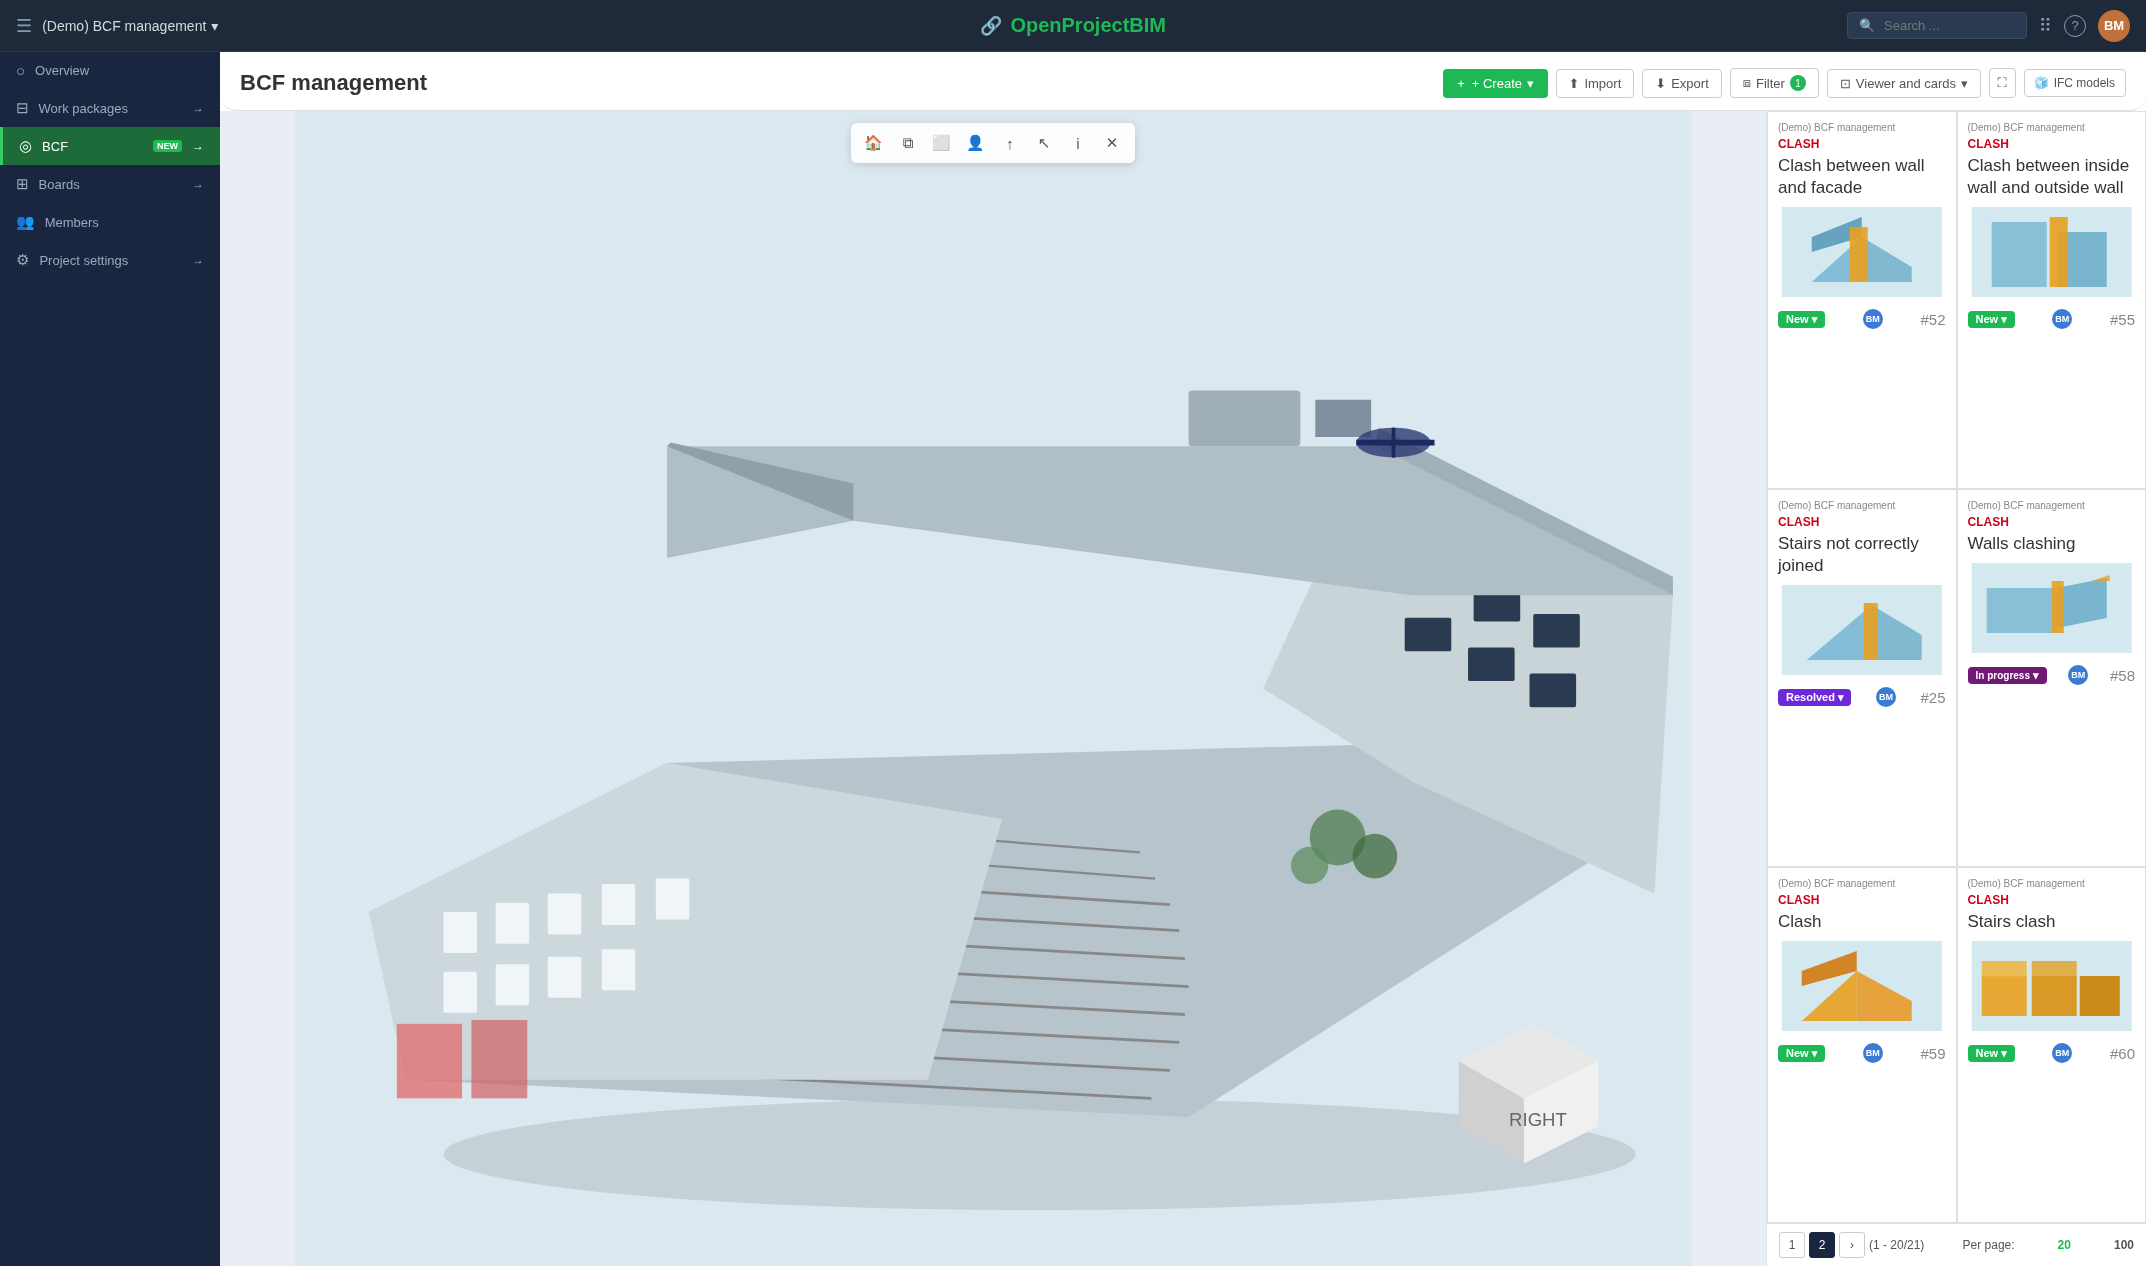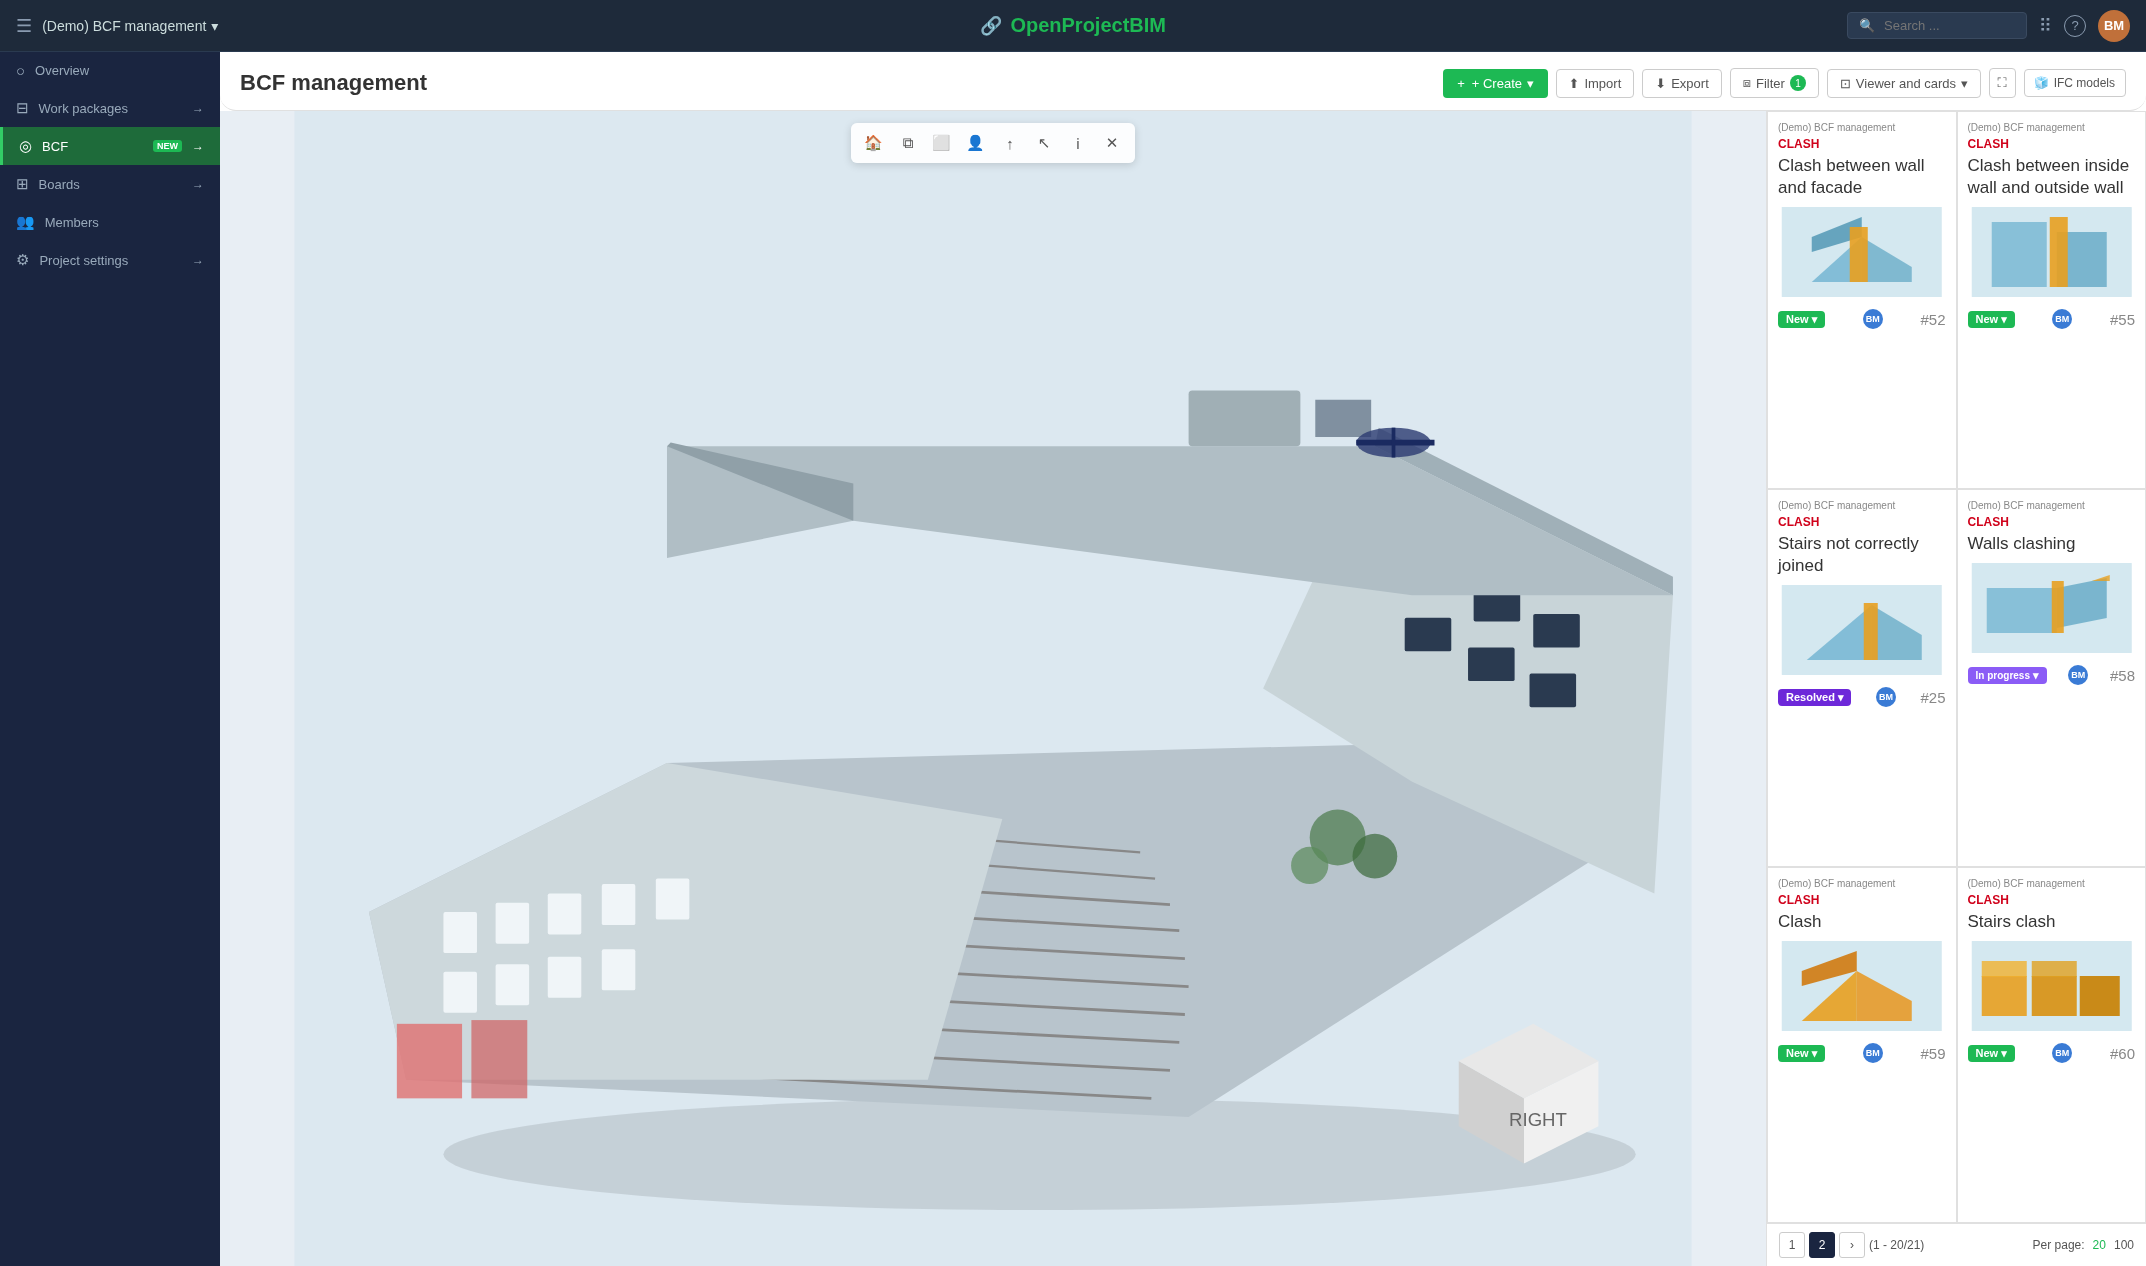--- a/index.html
+++ b/index.html
@@ -257,21 +257,21 @@
       padding: 2px 8px;
       font-size: 11px;
       font-weight: 600;
       display: flex;
       align-items: center;
       gap: 3px;
       cursor: pointer;
     }
     .status-new { background: #1db954; color: #fff; }
     .status-resolved { background: #6d28d9; color: #fff; }
-    .status-in-progress { background: #8b5cf6; color: #fff; }
+    .status-in-progress { background: #701a75; color: #fff; }
     .card-user-avatar {
       width: 20px; height: 20px; border-radius: 50%; background: #3a7bd5;
       display: flex; align-items: center; justify-content: center;
       font-size: 9px; color: #fff; font-weight: 600;
     }
     .card-id { font-size: 15px; color: #888; font-weight: 400; text-align: center; }
 
     
     .pagination-bar {
       padding: 8px 12px;
@@ -285,21 +285,21 @@
       flex-shrink: 0;
     }
     .pagination-left { display: flex; align-items: center; gap: 4px; }
     .page-btn {
       width: 26px; height: 26px; border: 1px solid #ccc; border-radius: 3px;
       background: #fff; cursor: pointer; display: flex; align-items: center; justify-content: center;
       font-size: 12px; color: #555;
     }
     .page-btn.active { background: #1a2540; color: #fff; border-color: #1a2540; }
     .pagination-right { display: flex; align-items: flex-end; gap: 8px; }
-    .per-page-option { font-size: 12px; color: #555; cursor: pointer; font-weight: 400; }
+    .per-page-option { font-size: 12px; color: #555; cursor: pointer; font-weight: 700; margin-left: 35px; }
     .per-page-option.active { color: #1db954; }
 
     .ifc-btn {
       background: #fff;
       color: #555;
       border: 1px solid #ccc;
       border-radius: 4px;
       padding: 6px 10px;
       font-size: 12px;
       cursor: pointer;

